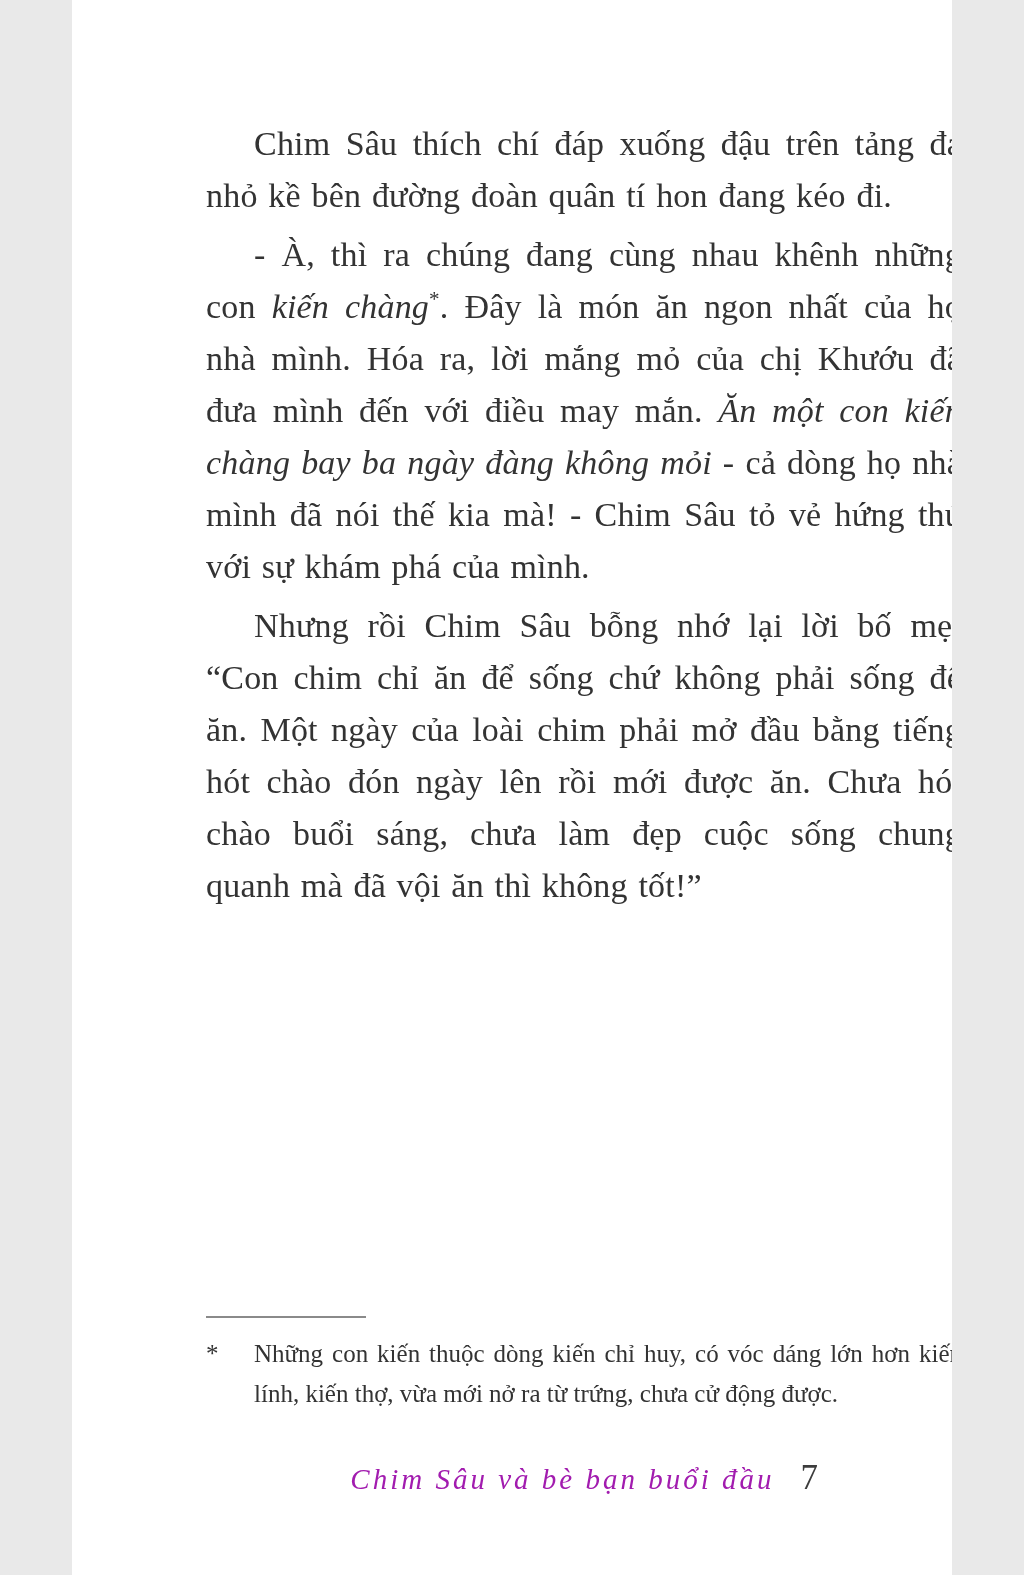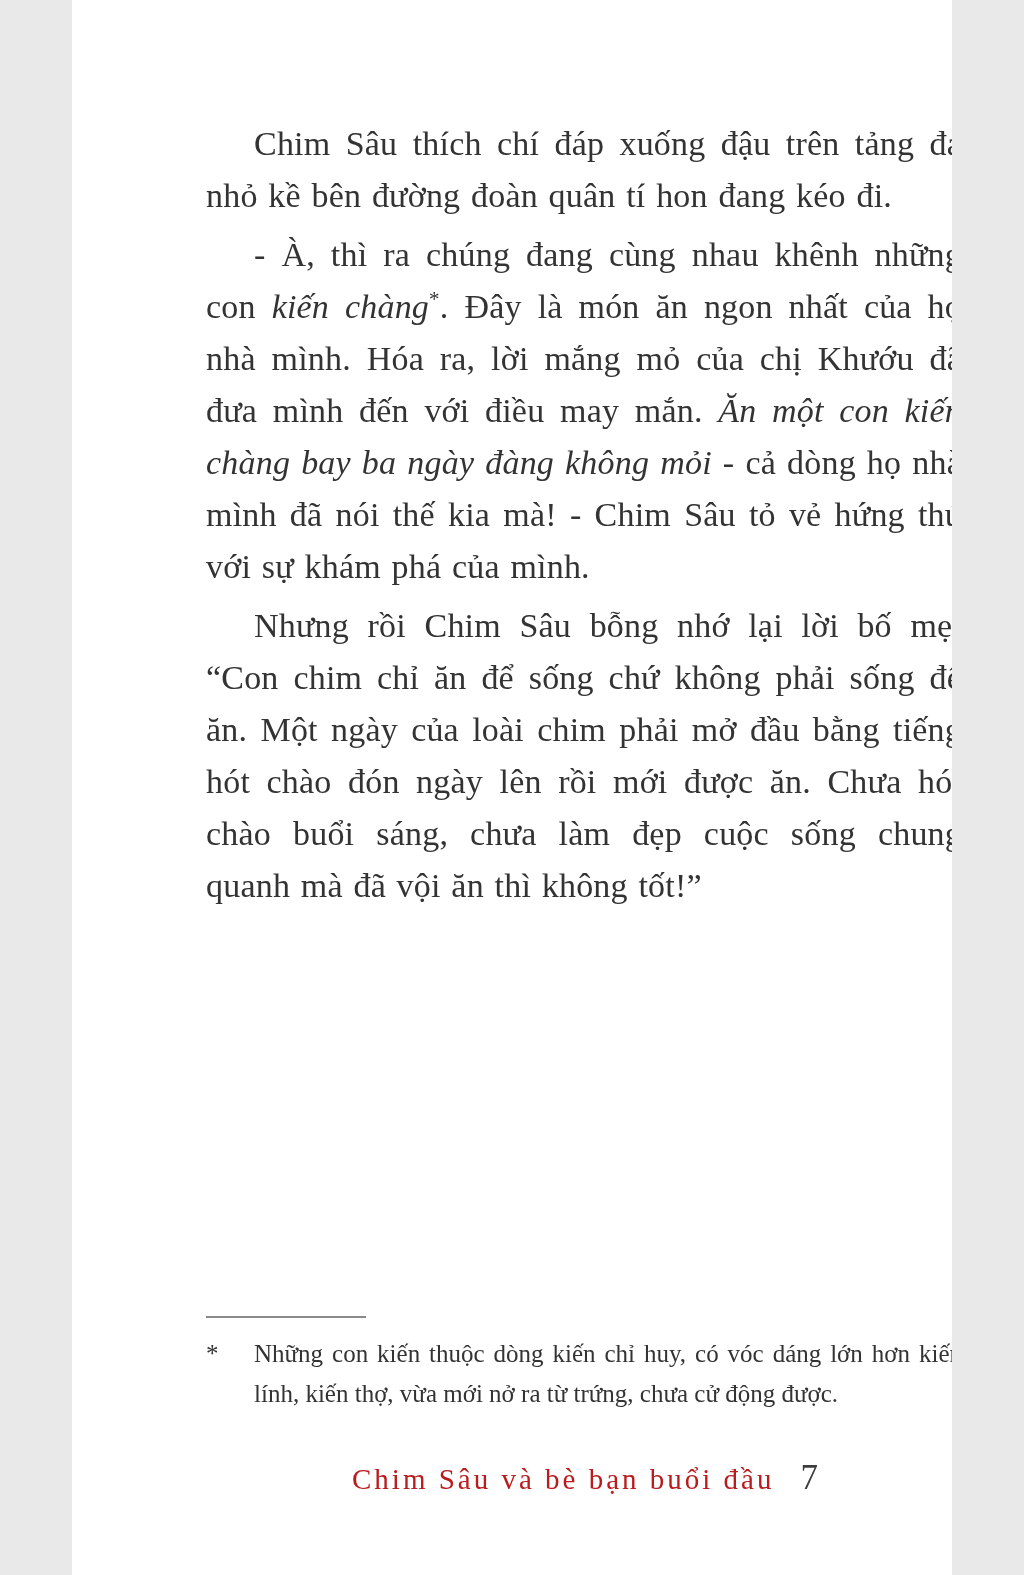--- a/index.html
+++ b/index.html
@@ -69,23 +69,24 @@
     flex:1 1 auto;
   }
   .page-footer{
     position:absolute;
     right:134px;
     top:1458px;
     white-space:nowrap;
     text-align:right;
   }
   .running-title{
+    font-style:italic;
     font-size:29px;
     letter-spacing:3px;
-    color:#b91c1c;
+    color:#a21caf;
   }
   .page-number{
     display:inline-block;
     margin-left:26px;
     font-size:35px;
     color:#3d3d3d;
   }
 </style>
 </head>
 <body>

